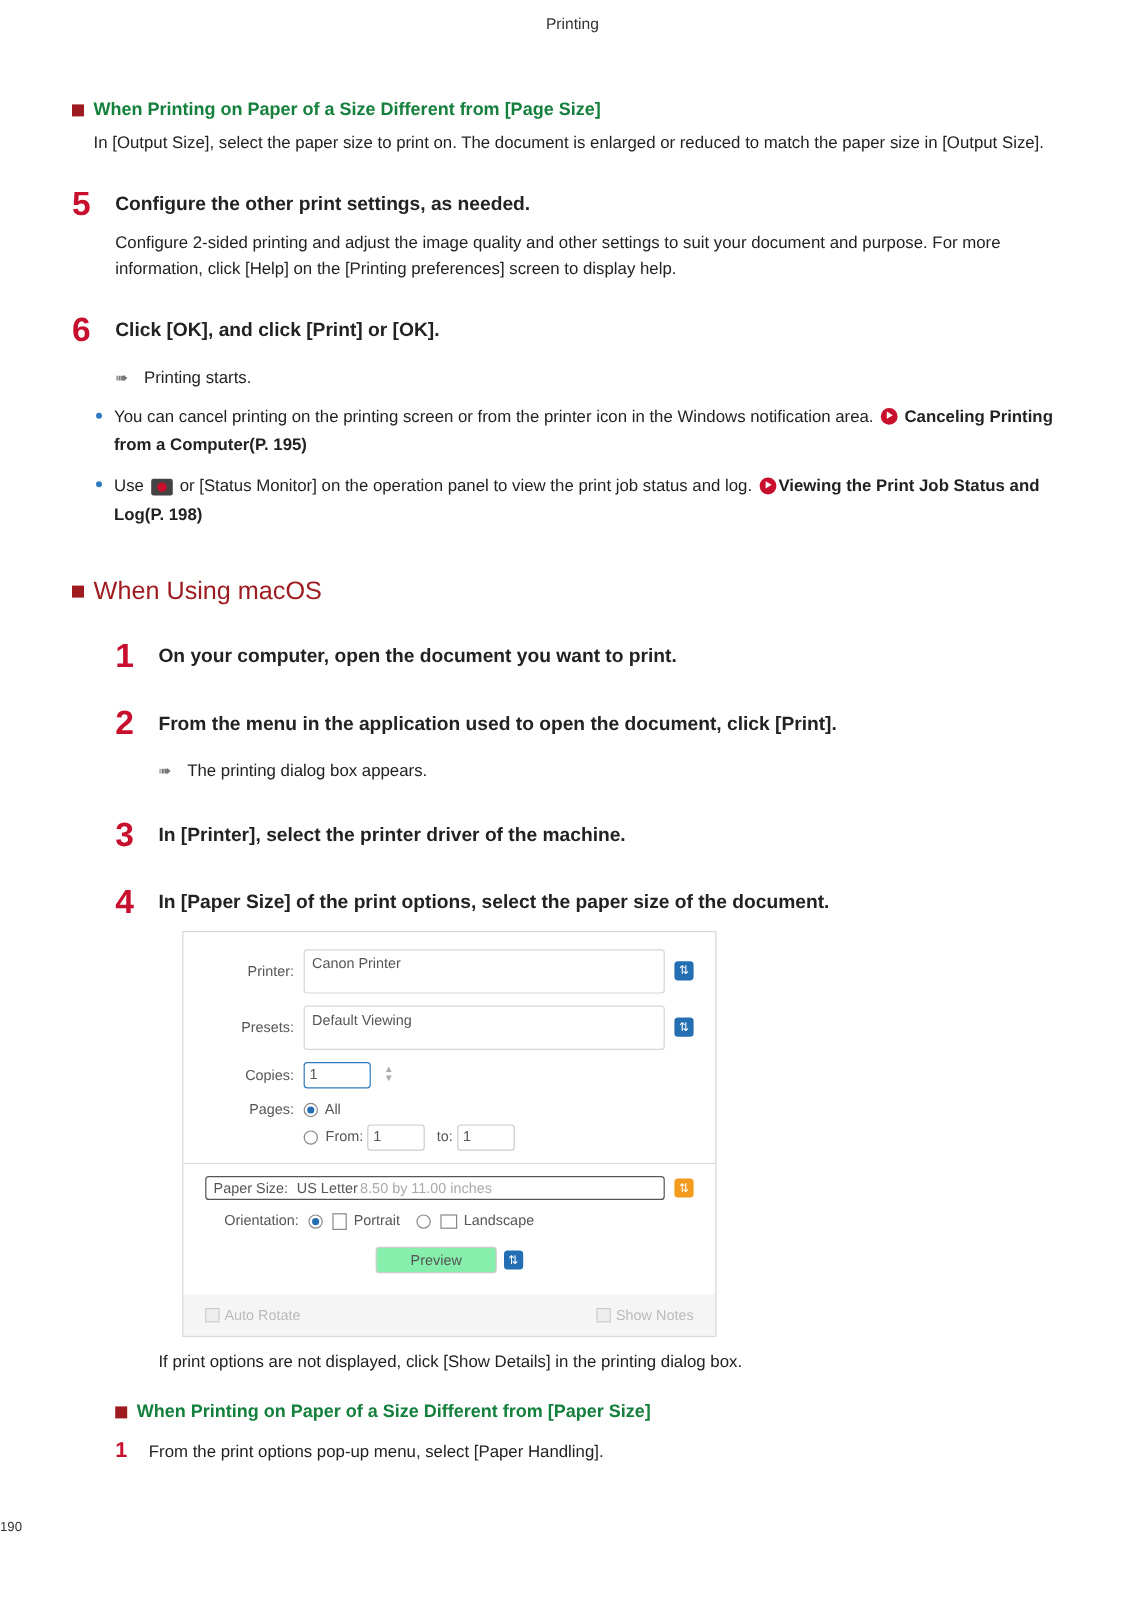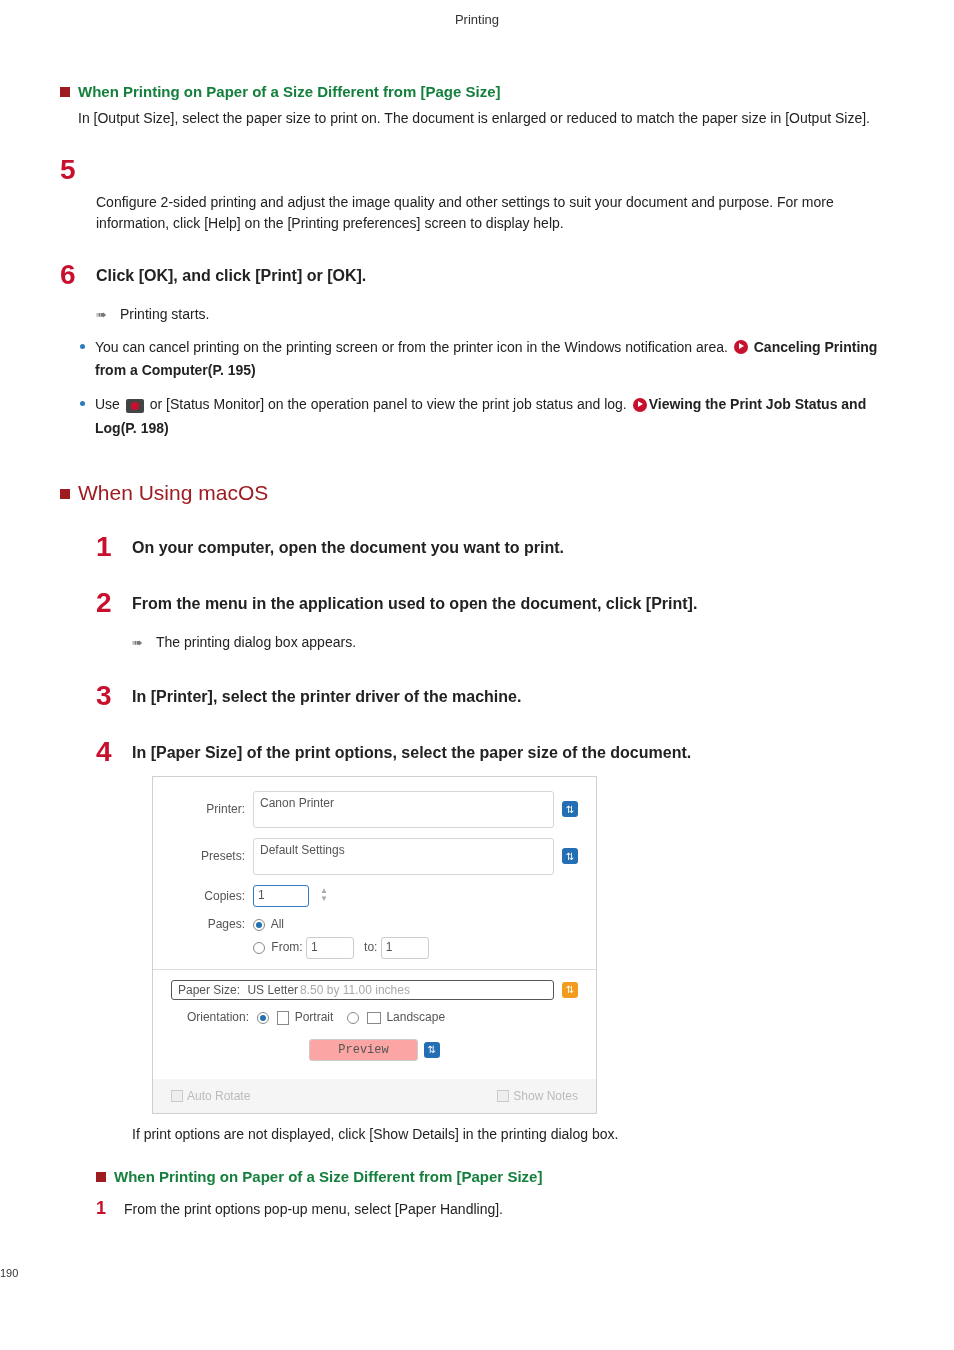--- a/index.html
+++ b/index.html
@@ -220,23 +220,22 @@
     display: flex; align-items: center; gap: 2px;
     border: 1px solid #555; border-radius: 3px;
     padding: 2px 4px 2px 6px;
     flex: 1;
   }
   .paper-size-box .light { color: #aaa; }
   .preview-btn {
     border: 1px solid #ccc;
     border-radius: 3px;
     padding: 3px 28px;
-    background: #fca5a5;
+    background: #86efac;
     color: #555;
-    font-family: Liberation Mono, monospace;
   }
   .sc-footer {
     background: #f5f5f5;
     padding: 10px 18px;
     display: flex;
     justify-content: space-between;
     color: #bbb;
   }
   .sc-footer .chk {
     width: 12px; height: 12px; border: 1px solid #ccc;
@@ -258,20 +257,21 @@
 <div class="content">
 
   <div class="sub-bullet">
     <div class="square"></div>
     <div class="sub-bullet-title">When Printing on Paper of a Size Different from [Page Size]</div>
   </div>
   <div class="body-text">In [Output Size], select the paper size to print on. The document is enlarged or reduced to match the paper size in [Output Size].</div>
 
   <div class="step">
     <div class="step-num">5</div>
+    <div class="step-title">Configure the other print settings, as needed.</div>
   </div>
   <div class="step-body">Configure 2-sided printing and adjust the image quality and other settings to suit your document and purpose. For more information, click [Help] on the [Printing preferences] screen to display help.</div>
 
   <div class="step">
     <div class="step-num">6</div>
     <div class="step-title">Click [OK], and click [Print] or [OK].</div>
   </div>
   <div class="arrow-line">
     <span class="arrow">➠</span><span>Printing starts.</span>
   </div>
@@ -325,21 +325,21 @@
 
     <div class="screenshot">
       <div class="sc-body">
         <div class="sc-row">
           <div class="sc-label">Printer:</div>
           <div class="sc-select">Canon Printer</div>
           <div class="chev">⇅</div>
         </div>
         <div class="sc-row">
           <div class="sc-label">Presets:</div>
-          <div class="sc-select">Default Settings</div>
+          <div class="sc-select">Default Viewing</div>
           <div class="chev">⇅</div>
         </div>
         <div class="sc-row">
           <div class="sc-label">Copies:</div>
           <div class="sc-input">1</div>
           <span class="spinner">▲<br>▼</span>
         </div>
         <div class="sc-row" style="align-items:flex-start">
           <div class="sc-label">Pages:</div>
           <div>

